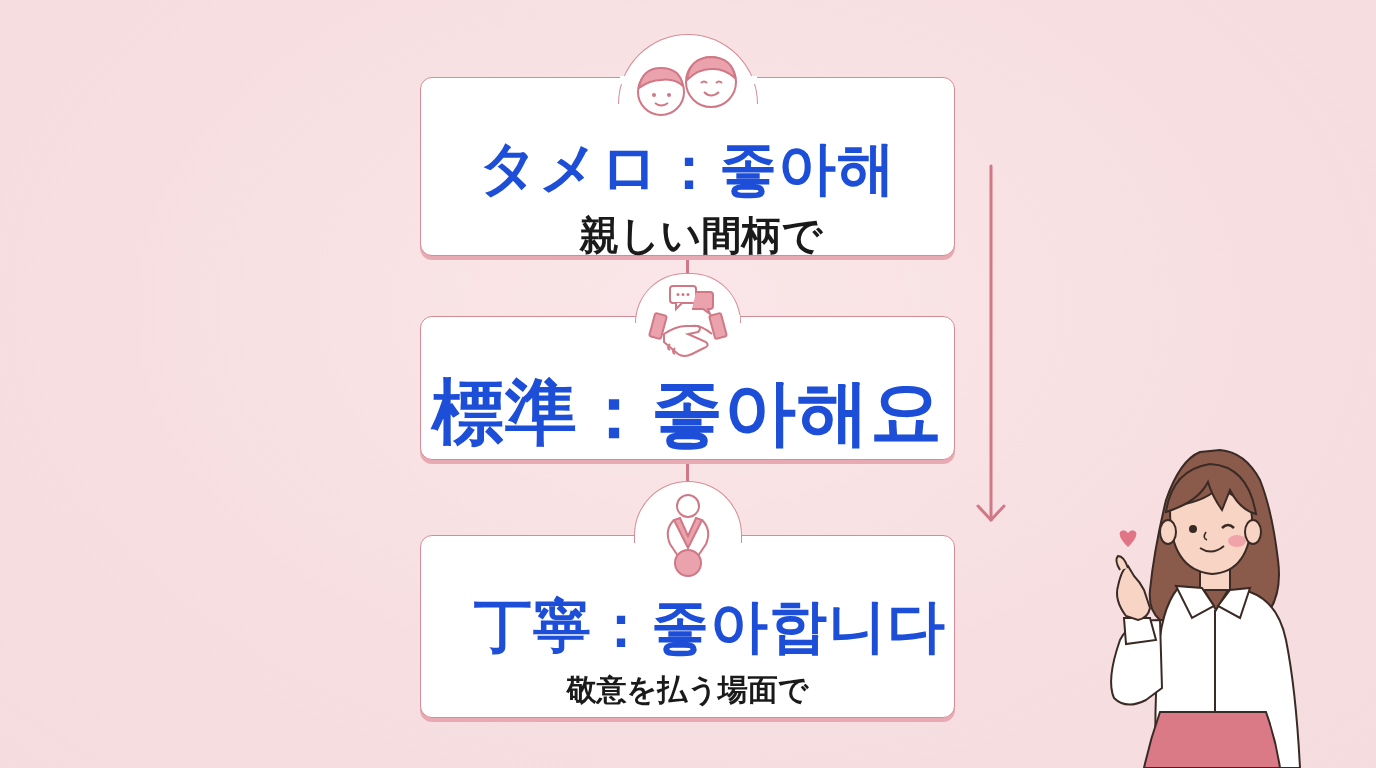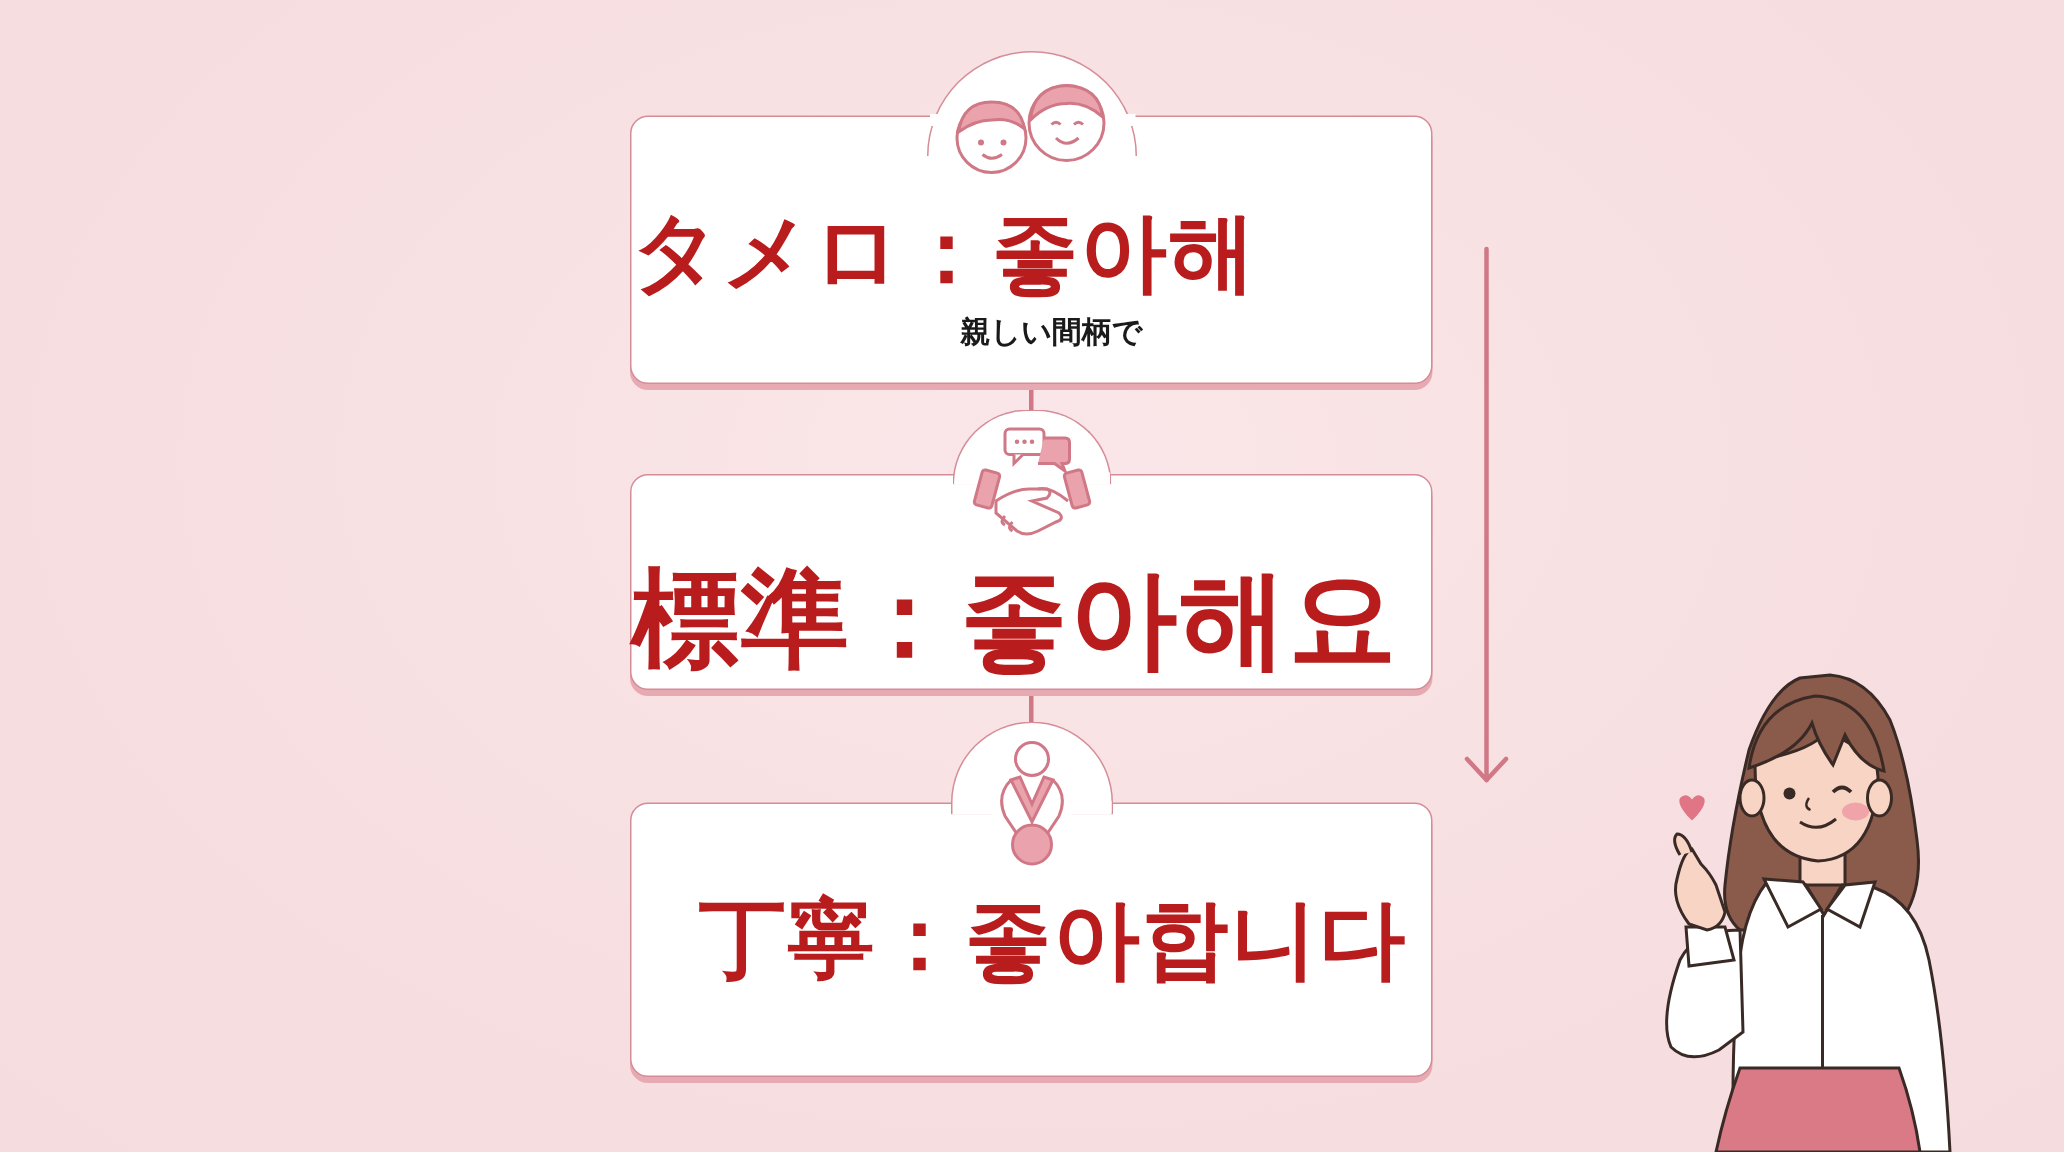--- a/index.html
+++ b/index.html
@@ -30,43 +30,43 @@
     border-bottom:none;
     border-radius:70px 70px 0 0;
     box-sizing:border-box;
     z-index:2;
   }
   .bump-cover {
     position:absolute; width:137px; height:8px; background:#fff; z-index:3;
   }
   .icon { position:absolute; z-index:4; }
   .title {
-    position:absolute; left:0; right:0; text-align:left;
-    font-weight:bold; color:#b91c1c; z-index:4;
+    position:absolute; left:0; right:0; text-align:center;
+    font-weight:bold; color:#1d4ed8; z-index:4;
     letter-spacing:1px;
   }
   .sub {
     position:absolute; left:0; right:0; text-align:center;
     font-weight:bold; color:#1a1a1a; z-index:4;
   }
   .arrow { position:absolute; left:976px; top:160px; }
   .girl { position:absolute; left:1100px; top:440px; }
 </style>
 </head>
 <body>
 
 <div class="bg-glow"></div>
 
 <div class="connector" style="top:255px;height:40px;"></div>
 <div class="connector" style="top:459px;height:40px;"></div>
 
 <div class="bump" style="top:34px;"></div>
 <div class="card" style="top:77px;height:179px;">
   <div class="title" style="top:52px;font-size:58px;">タメロ：좋아해</div>
-  <div class="sub" style="top:130px;font-size:20px;margin-left:27px;">親しい間柄で</div>
+  <div class="sub" style="top:130px;font-size:40px;margin-left:27px;">親しい間柄で</div>
 </div>
 <div class="bump-cover" style="left:619.5px;top:76px;"></div>
 <svg class="icon" style="left:628px;top:50px;" width="120" height="70" viewBox="0 0 120 70">
 
   <circle cx="33" cy="42" r="23" fill="#fff" stroke="#d07885" stroke-width="2"></circle>
   <path d="M11 38 Q14 18 33 18 Q52 18 55 36 Q46 28 33 30 Q22 30 11 38Z" fill="#eaa3ac" stroke="#d07885" stroke-width="2"></path>
   <circle cx="26" cy="45" r="2" fill="#d07885"></circle>
   <circle cx="41" cy="45" r="2" fill="#d07885"></circle>
   <path d="M27 53 Q33 58 40 53" fill="none" stroke="#d07885" stroke-width="2"></path>
 
@@ -95,20 +95,21 @@
   <rect x="64" y="32" width="12" height="24" rx="2" transform="rotate(-15 70 44)" fill="#eaa3ac" stroke="#d07885" stroke-width="2"></rect>
 
   <path d="M16 52 Q28 44 38 44 L50 44 Q54 46 50 50 L40 52 L58 60 Q62 64 56 66 L44 72 Q36 76 30 72 L16 60Z" fill="#fff" stroke="#d07885" stroke-width="2"></path>
   <path d="M64 52 Q52 42 44 44" fill="none" stroke="#d07885" stroke-width="2"></path>
   <path d="M22 62 Q18 66 22 68 M27 66 Q23 70 27 72" fill="none" stroke="#d07885" stroke-width="2"></path>
 </svg>
 
 <div class="bump" style="top:481px;height:62px;width:108px;left:634px;border-radius:54px 54px 0 0;"></div>
 <div class="card" style="top:535px;height:183px;">
   <div class="title" style="top:52px;font-size:58px;padding-left:45px;">丁寧：좋아합니다</div>
+  <div class="sub" style="top:134px;font-size:30px;">敬意を払う場面で</div>
 </div>
 <div class="bump-cover" style="left:635.5px;top:534px;width:105px;"></div>
 <svg class="icon" style="left:660px;top:490px;" width="56" height="90" viewBox="0 0 56 90">
   <circle cx="28" cy="16" r="11" fill="#fff" stroke="#d07885" stroke-width="2"></circle>
   <path d="M14 30 Q4 40 10 54 L22 72 M42 30 Q52 40 46 54 L34 72" fill="none" stroke="#d07885" stroke-width="2"></path>
   <path d="M14 30 L28 58 L42 30 L36 28 L28 46 L20 28Z" fill="#eaa3ac" stroke="#d07885" stroke-width="2"></path>
   <circle cx="28" cy="73" r="13" fill="#eaa3ac" stroke="#d07885" stroke-width="2"></circle>
 </svg>
 
 <svg class="arrow" width="32" height="370" viewBox="0 0 32 370">

